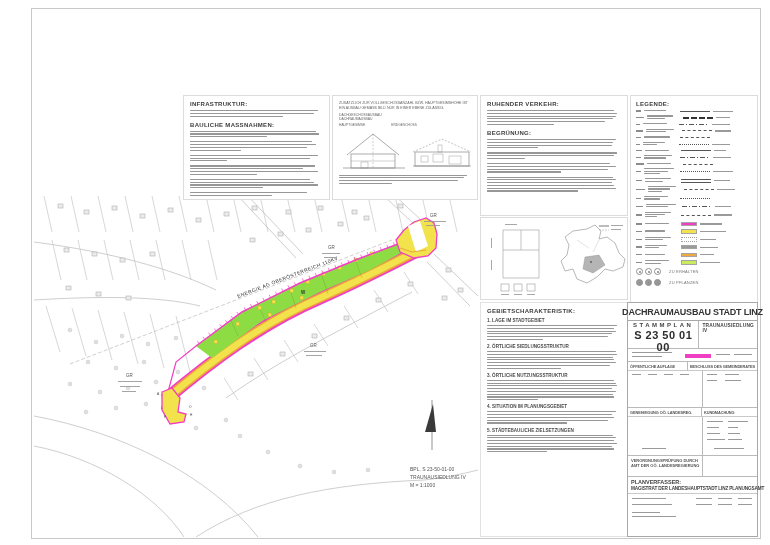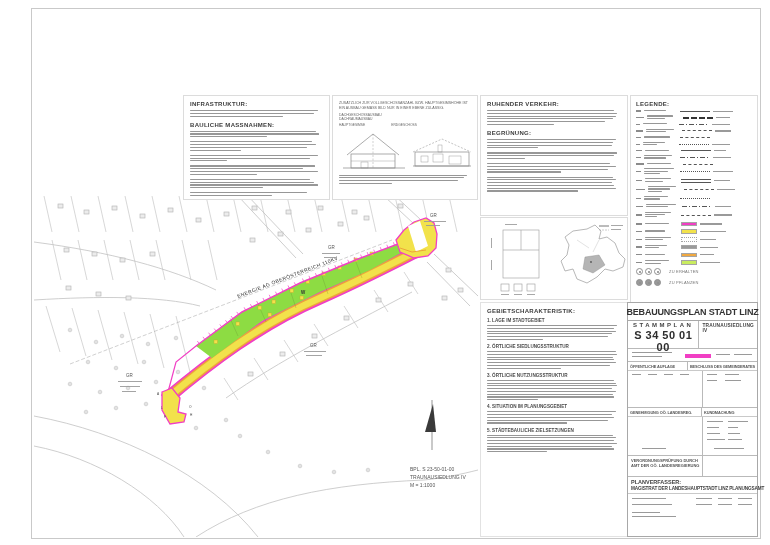--- a/index.html
+++ b/index.html
@@ -717,25 +717,25 @@
         <div class="tl" style="width: 95%;"></div>
         <div class="tl" style="width: 97%;"></div>
         <div class="tl" style="width: 93%;"></div>
         <div class="tl" style="width: 95%;"></div>
         <div class="tl" style="width: 45%;"></div>
       </div>
     </div>
 </div>
 
 <div class="tb">
-  <div class="row1">BEBAUUNGSPLAN STADT LINZ</div>
+  <div class="row1">DACHRAUMAUSBAU STADT LINZ</div>
   <div class="row2">
     <div class="c-left">
       <div class="stamm">STAMMPLAN</div>
-      <div class="plannr">S 34 50 01 00</div>
+      <div class="plannr">S 23 50 01 00</div>
     </div>
     <div class="c-right">
       <div class="areaname">TRAUNAUSIEDLUNG IV</div>
     </div>
   </div>
   <div class="row3">
     <div class="minibar" style="left:4px;top:3px;width:40px;"></div>
     <div class="minibar" style="left:4px;top:7px;width:30px;"></div>
     <div class="magbar"></div>
     <div class="minibar" style="left:88px;top:5px;width:14px;"></div>

